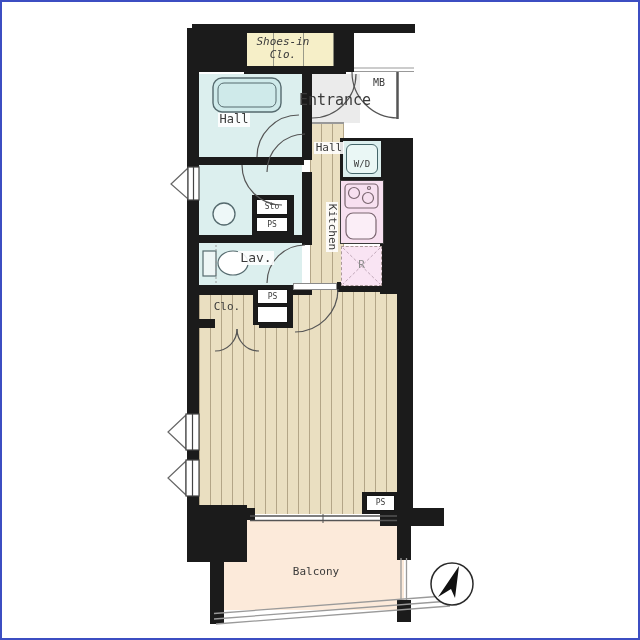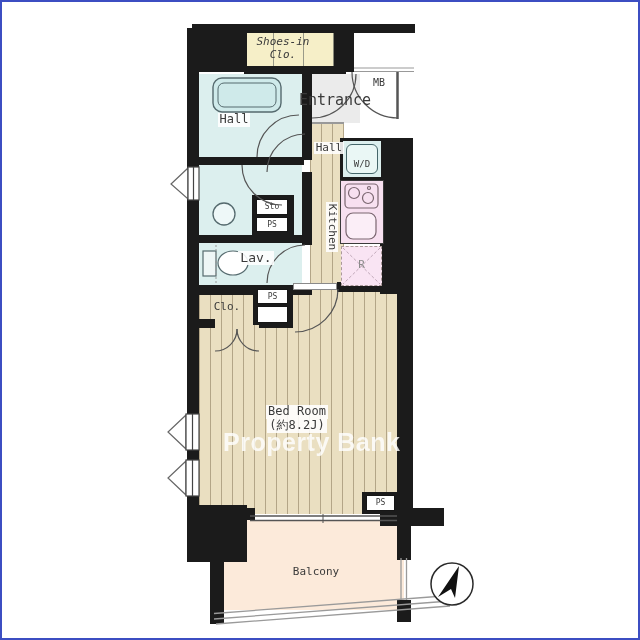--- a/index.html
+++ b/index.html
@@ -195,22 +195,17 @@
   </div>
   <div class="lbl" style="left:232px;top:248px;width:44px;height:16px;font-size:13px;">
     <span class="bgw">Lav.</span>
   </div>
   <div class="lbl" style="left:339px;top:255px;width:41px;height:16px;color:#8a8a8a;">
     <span>R</span>
   </div>
   <div class="lbl" style="left:199px;top:297px;width:52px;height:16px;">
     <span>Clo.</span>
   </div>
-  <div class="lbl" style="left:254px;top:400px;width:82px;height:34px;font-size:12px;">
-    <span class="bgw">Bed Room</span>
-    <span class="bgw">(約8.2J)</span>
-  </div>
   <div class="lbl" style="left:278px;top:562px;width:72px;height:16px;">
     <span>Balcony</span>
   </div>
-  <div id="watermark">Property Bank</div>
 
 </div>
 
 </body></html>

